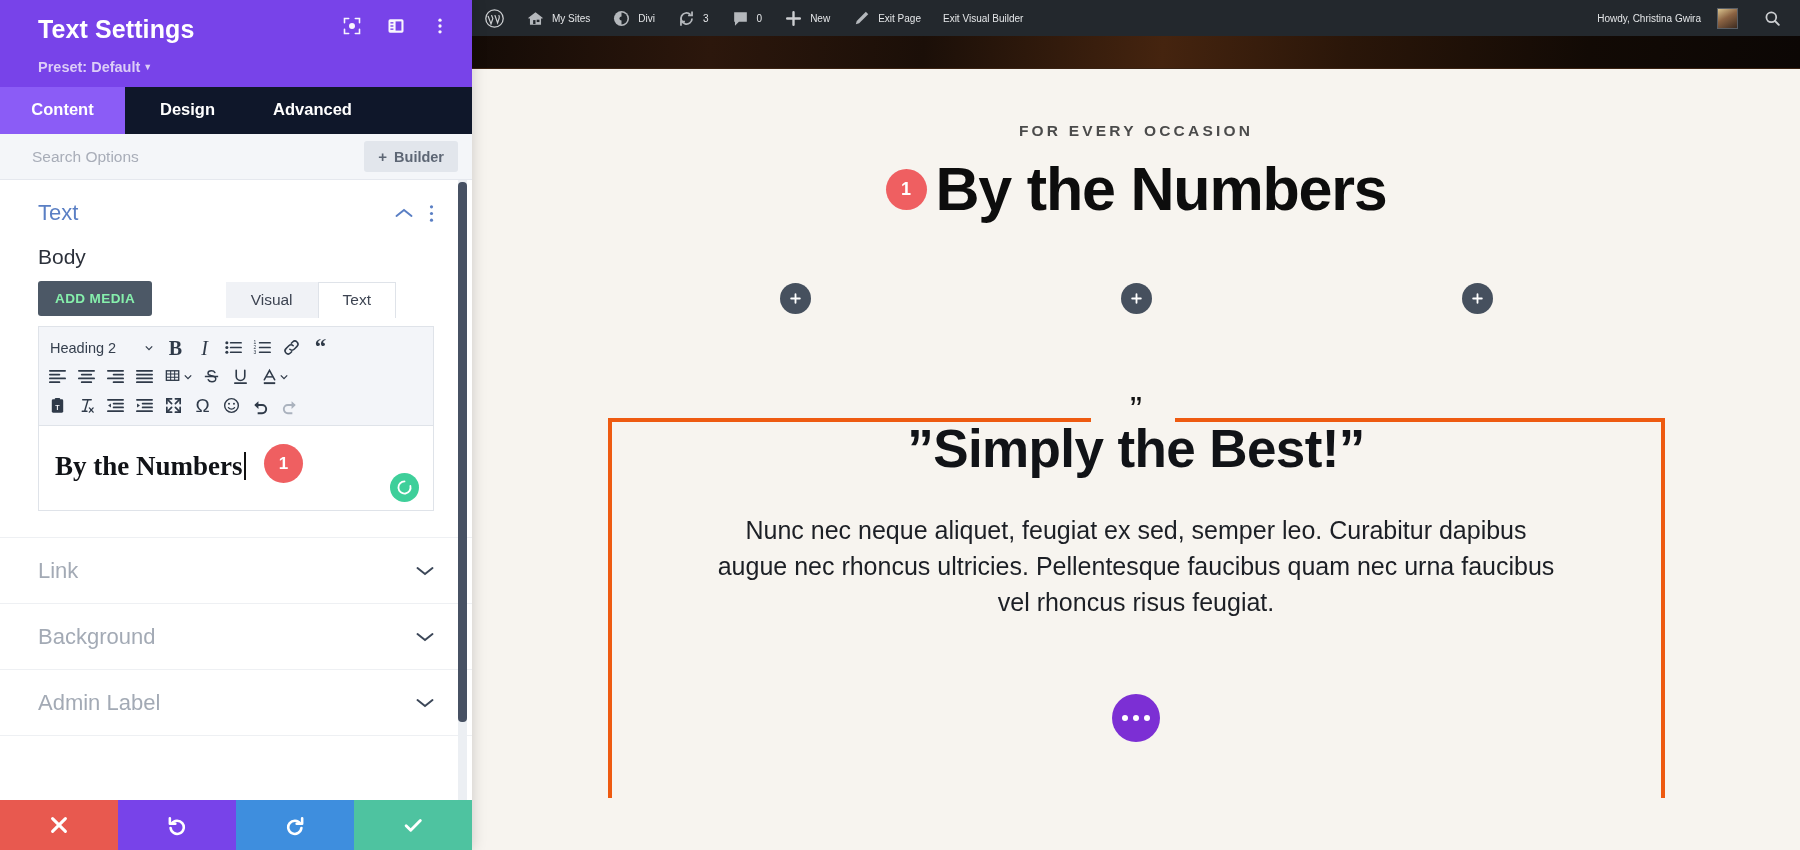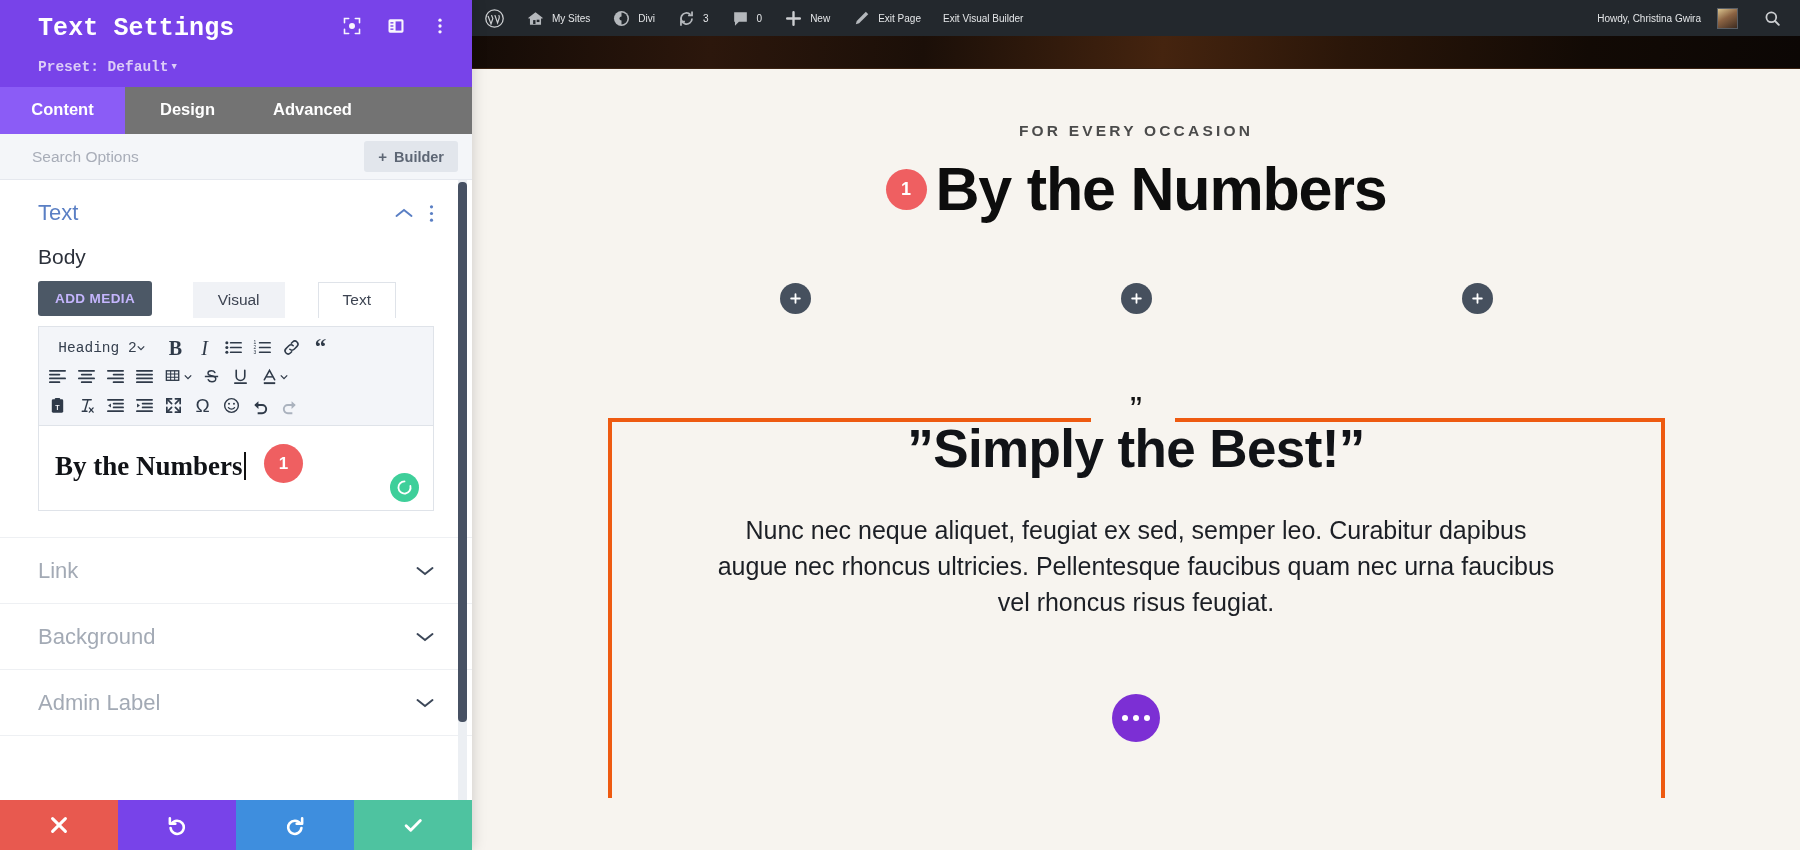--- a/index.html
+++ b/index.html
@@ -20,21 +20,20 @@
     background: #ffffff;
     display: flex; flex-direction: column;
     z-index: 30;
     box-shadow: 0 0 14px rgba(0,0,0,.18);
   }
   .panel-header {
     background: #7843e9;
     padding: 14px 22px 12px 38px;
     position: relative;
     flex: 0 0 auto;
-    font-family: Liberation Mono, monospace;
   }
   .panel-title {
     color: #ffffff;
     font-size: 25px;
     font-weight: bold;
     letter-spacing: .1px;
     line-height: 1.2;
   }
   .panel-preset {
     color: #dccdf7;
@@ -43,21 +42,21 @@
     margin-top: 15px;
   }
   .panel-preset .caret { font-size: 9px; margin-left: 3px; vertical-align: 2px; }
   .panel-header-icons {
     position: absolute; right: 22px; top: 16px;
     display: flex; align-items: center; gap: 24px;
   }
   .ph-icon { width: 20px; height: 20px; opacity: .95; cursor: pointer; display:block; }
 
   .panel-tabs {
-    display: flex; background: #737373; flex: 0 0 auto;
+    display: flex; background: #0f172a; flex: 0 0 auto;
   }
   .panel-tab {
     flex: 0 0 auto;
     padding: 13px 0 15px 0;
     width: 125px;
     text-align: center;
     color: #ffffff;
     font-size: 16.5px;
     font-weight: bold;
     cursor: pointer;
@@ -122,26 +121,26 @@
   .chev { width: 18px; height: 12px; display:block; }
   .dots-v { width: 5px; height: 19px; display:block; }
 
   .section-content { padding-bottom: 26px; }
   .field-label {
     font-size: 21px; color: #2b303a; margin-bottom: 12px; font-weight: normal;
   }
 
   .editor-top { display: flex; align-items: flex-start; position: relative; height: 36px; }
   .add-media {
-    background: #4c5866; color: #c4b5fd;
+    background: #4c5866; color: #86efac;
     font-size: 13.5px; font-weight: bold; letter-spacing: .4px;
     padding: 10px 17px; border-radius: 3px;
     cursor: pointer;
   }
-  .vt-tabs { position: absolute; right: 38px; bottom: -1px; display: flex; gap: 33px; }
+  .vt-tabs { position: absolute; right: 38px; bottom: -1px; display: flex; }
   .vt-tab {
     font-size: 15.5px; color: #3d4452;
     padding: 8px 24px 9px 24px;
     cursor: pointer;
     border: 1px solid transparent;
     border-bottom: 0;
   }
   .vt-tab.active { background: #f0f2f6; }
   .vt-tab.inactive { background: #ffffff; border-color: #dfe3e9; }
 
@@ -154,22 +153,22 @@
     background: #f3f5f9;
     border-bottom: 1px solid #dfe3e9;
     padding: 6px 4px 5px 4px;
   }
   .tb-row { display: flex; align-items: center; gap: 0; height: 29px; }
   .tb-item {
     display: flex; align-items: center; justify-content: center;
     height: 28px; min-width: 29px; cursor: pointer;
   }
   .tb-select {
-    display: flex; align-items: center; justify-content: center;
-    width: 118px; padding: 0 8px 0 7px; height: 28px; cursor: pointer; font-family: Liberation Mono, monospace;
+    display: flex; align-items: center; justify-content: space-between;
+    width: 118px; padding: 0 8px 0 7px; height: 28px; cursor: pointer;
   }
   .tb-select span { font-size: 14.5px; color: #36404f; }
   .tb-ico { width: 19px; height: 19px; display: block; }
   .tb-ico-sm { width: 8px; height: 8px; display: block; }
   .tb-bold { font-family: "Liberation Serif", serif; font-size: 20px; font-weight: bold; color: #2f3a49; line-height:1;}
   .tb-ital { font-family: "Liberation Serif", serif; font-size: 20px; font-style: italic; color: #2f3a49; line-height:1;}
   .tb-quote { font-family: "Liberation Serif", serif; font-size: 23px; font-weight: bold; color: #2f3a49; line-height:.8; }
   .tb-omega { font-size: 19px; color: #2f3a49; line-height:1; }
 
   .editor-canvas {

